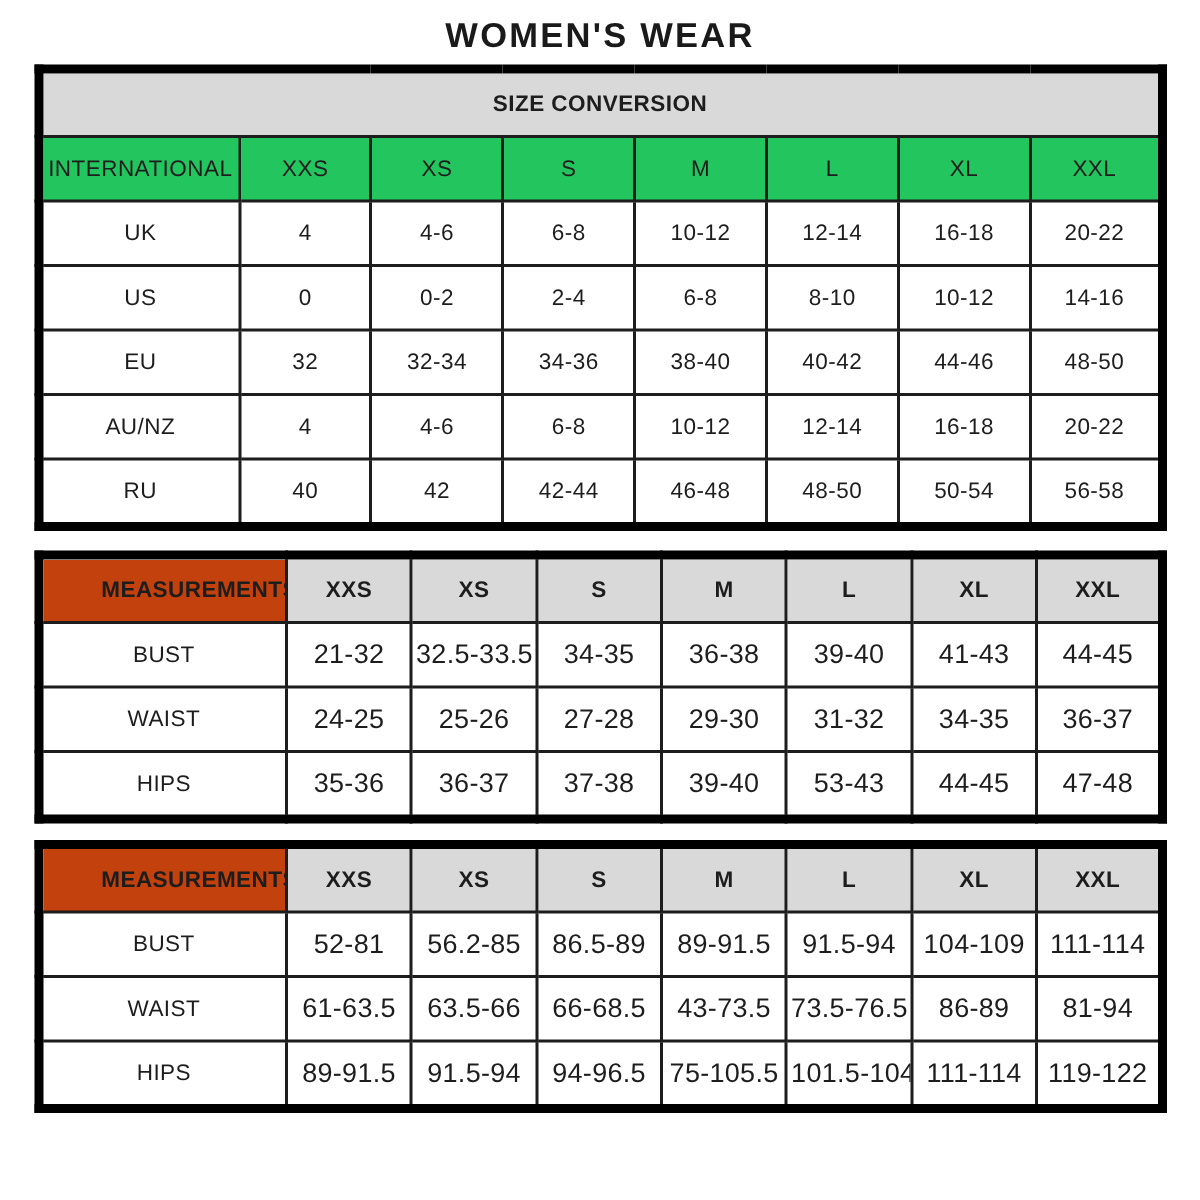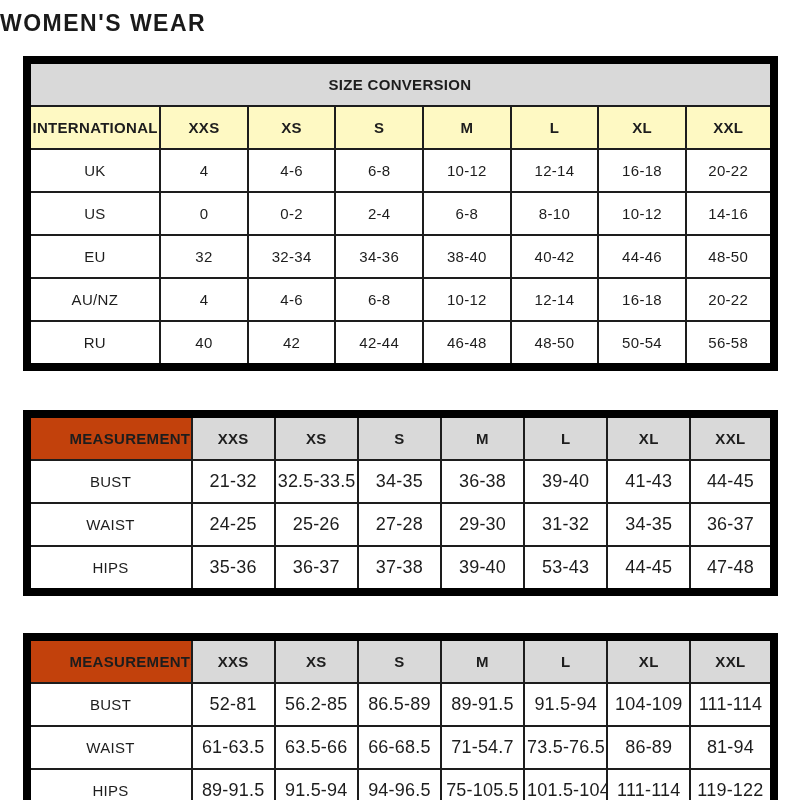--- a/index.html
+++ b/index.html
@@ -15,50 +15,51 @@
   .page {
     width: 800px;
     height: 800px;
     box-sizing: border-box;
     overflow: hidden;
   }
   h1.title {
     margin: 0;
     padding-top: 10px;
     height: 33px;
+    text-align: center;
     font-size: 23px;
     font-weight: 700;
     letter-spacing: 1.5px;
     color: #1a1a1a;
   }
   table.sizes {
     border-collapse: collapse;
     table-layout: fixed;
     width: 755px;
-    margin: 13px auto;
-    border: 8px solid #000000;
+    margin: 0 auto;
+    border: 6px solid #000000;
   }
   table.sizes td {
     border: 2px solid #1d1d1d;
     text-align: center;
     vertical-align: middle;
     height: 41px;
     padding: 0 2px;
     font-size: 15px;
     letter-spacing: 0.3px;
     overflow: hidden;
     white-space: nowrap;
   }
   td.band {
     background: #d9d9d9;
     font-weight: 700;
     font-size: 15px;
     letter-spacing: 0.5px;
   }
-  table.conv td.col-head { background: #fef9c3; font-weight: 700; }
+  table.conv td.col-head { background: #22c55e; font-weight: 400; }
   table.meas td.col-head { background: #d9d9d9; font-weight: 700; }
   table.meas td.corner   { background: #c2410c; font-weight: 700; padding-left: 39px; }
   td.row-label { font-weight: 400; }
   table.meas td.value { font-size: 18px; letter-spacing: 0.2px; }
   .gap1 { height: 13px; }
   .gap2 { height: 11px; }
 </style>
 </head>
 <body>
 
@@ -232,21 +233,21 @@
           <td class="value">89-91.5</td>
           <td class="value">91.5-94</td>
           <td class="value">104-109</td>
           <td class="value">111-114</td>
         </tr>
         <tr>
           <td class="row-label">WAIST</td>
           <td class="value">61-63.5</td>
           <td class="value">63.5-66</td>
           <td class="value">66-68.5</td>
-          <td class="value">71-54.7</td>
+          <td class="value">43-73.5</td>
           <td class="value">73.5-76.5</td>
           <td class="value">86-89</td>
           <td class="value">81-94</td>
         </tr>
         <tr>
           <td class="row-label">HIPS</td>
           <td class="value">89-91.5</td>
           <td class="value">91.5-94</td>
           <td class="value">94-96.5</td>
           <td class="value">75-105.5</td>

